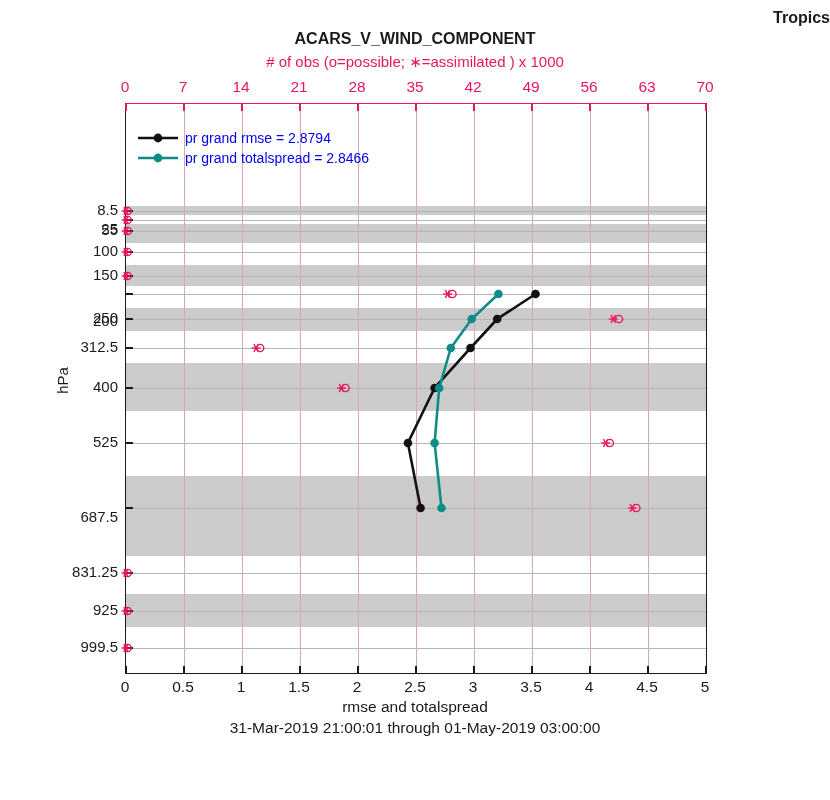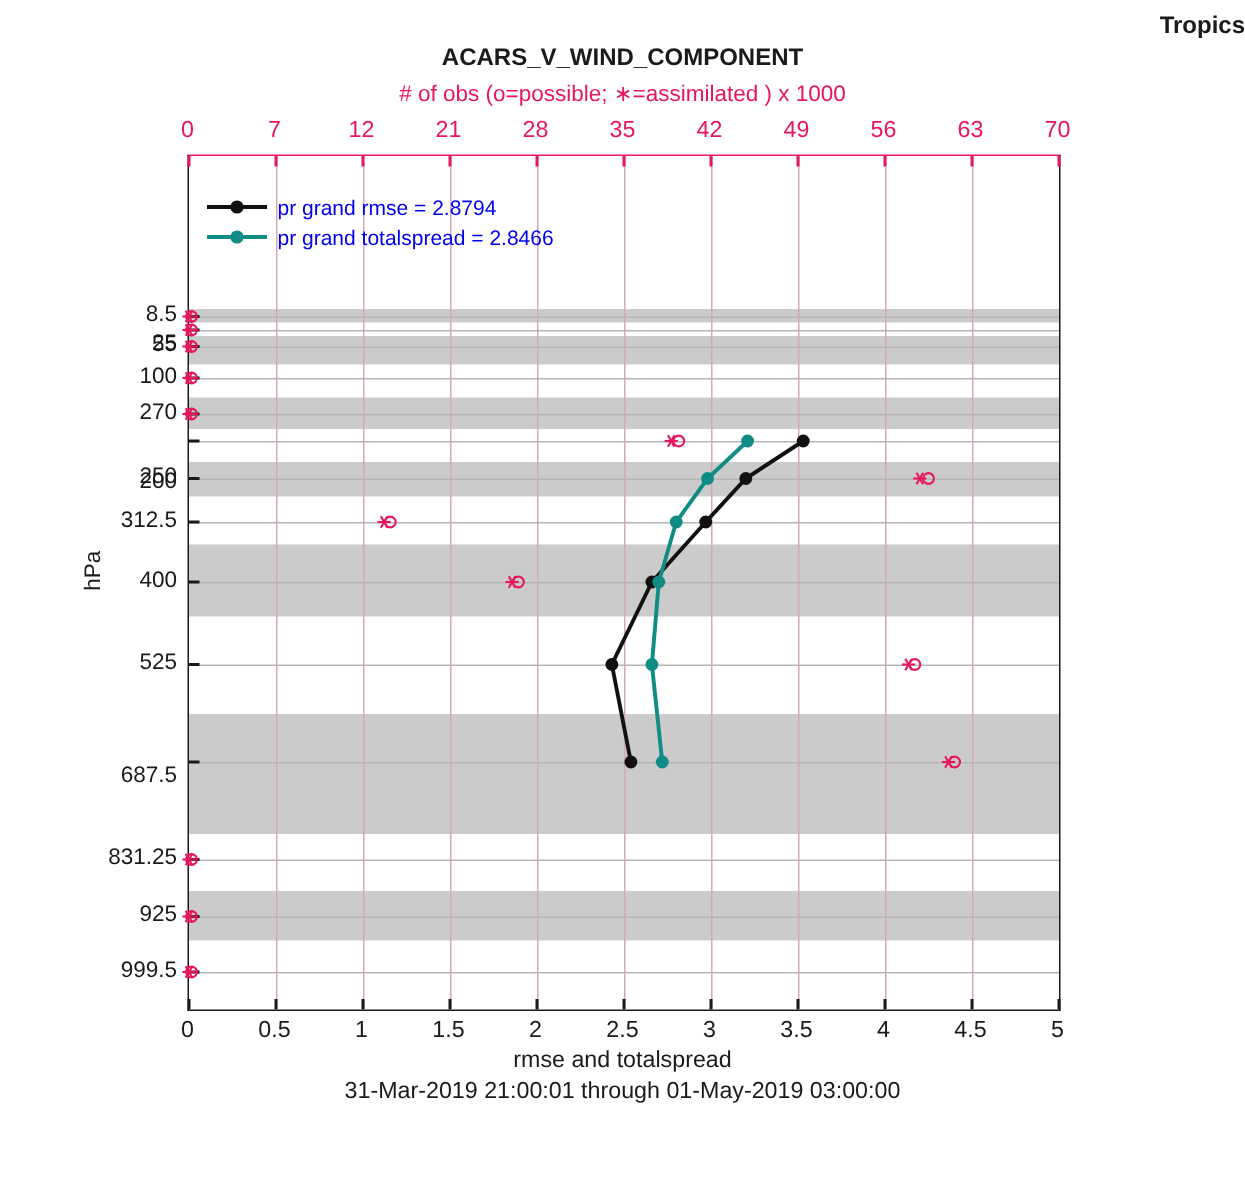--- a/index.html
+++ b/index.html
@@ -38,21 +38,21 @@
 <body>
 
 <div id="fig">
   <div id="title" class="ctr">Tropics</div>
   <div id="subtitle" class="ctr">ACARS_V_WIND_COMPONENT</div>
   <div id="obs-label" class="ctr"># of obs (o=possible; ∗=assimilated ) x 1000</div>
 
   <div id="top-ticks">
       <div class="tlab" style="left: 125px;">0</div>
       <div class="tlab" style="left: 183px;">7</div>
-      <div class="tlab" style="left: 241px;">12</div>
+      <div class="tlab" style="left: 241px;">14</div>
       <div class="tlab" style="left: 299px;">21</div>
       <div class="tlab" style="left: 357px;">28</div>
       <div class="tlab" style="left: 415px;">35</div>
       <div class="tlab" style="left: 473px;">42</div>
       <div class="tlab" style="left: 531px;">49</div>
       <div class="tlab" style="left: 589px;">56</div>
       <div class="tlab" style="left: 647px;">63</div>
       <div class="tlab" style="left: 705px;">70</div>
     </div>
 
@@ -219,21 +219,21 @@
         <span>pr grand totalspread = 2.8466</span>
       </div>
     </div>
   </div>
 
   <div id="y-labels">
       <div class="ylab" style="top: 97.972px;">8.5</div>
       <div class="ylab" style="top: 117px;">25</div>
       <div class="ylab" style="top: 118.001px;">55</div>
       <div class="ylab" style="top: 138.997px;">100</div>
-      <div class="ylab" style="top: 162.952px;">270</div>
+      <div class="ylab" style="top: 162.952px;">150</div>
       <div class="ylab" style="top: 180.989px; margin-top: 28px;">200</div>
       <div class="ylab" style="top: 206.025px;">250</div>
       <div class="ylab" style="top: 234.987px;">312.5</div>
       <div class="ylab" style="top: 274.988px;">400</div>
       <div class="ylab" style="top: 330.01px;">525</div>
       <div class="ylab" style="top: 405px;">687.5</div>
       <div class="ylab" style="top: 460.027px;">831.25</div>
       <div class="ylab" style="top: 497.979px;">925</div>
       <div class="ylab" style="top: 535.021px;">999.5</div>
     </div>

